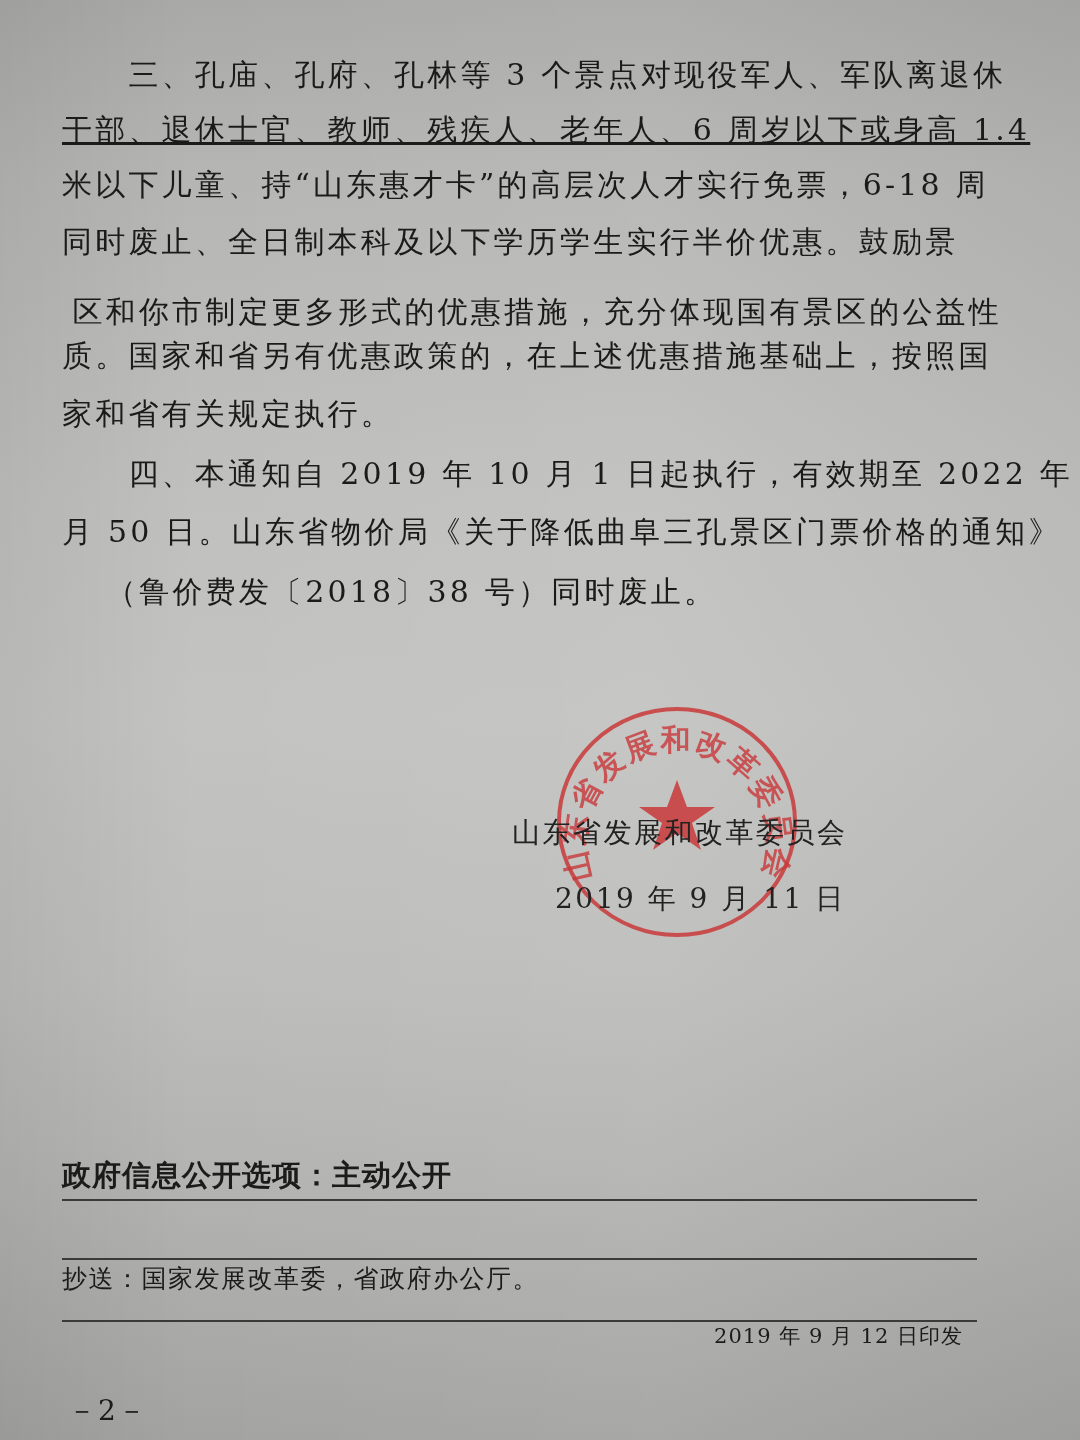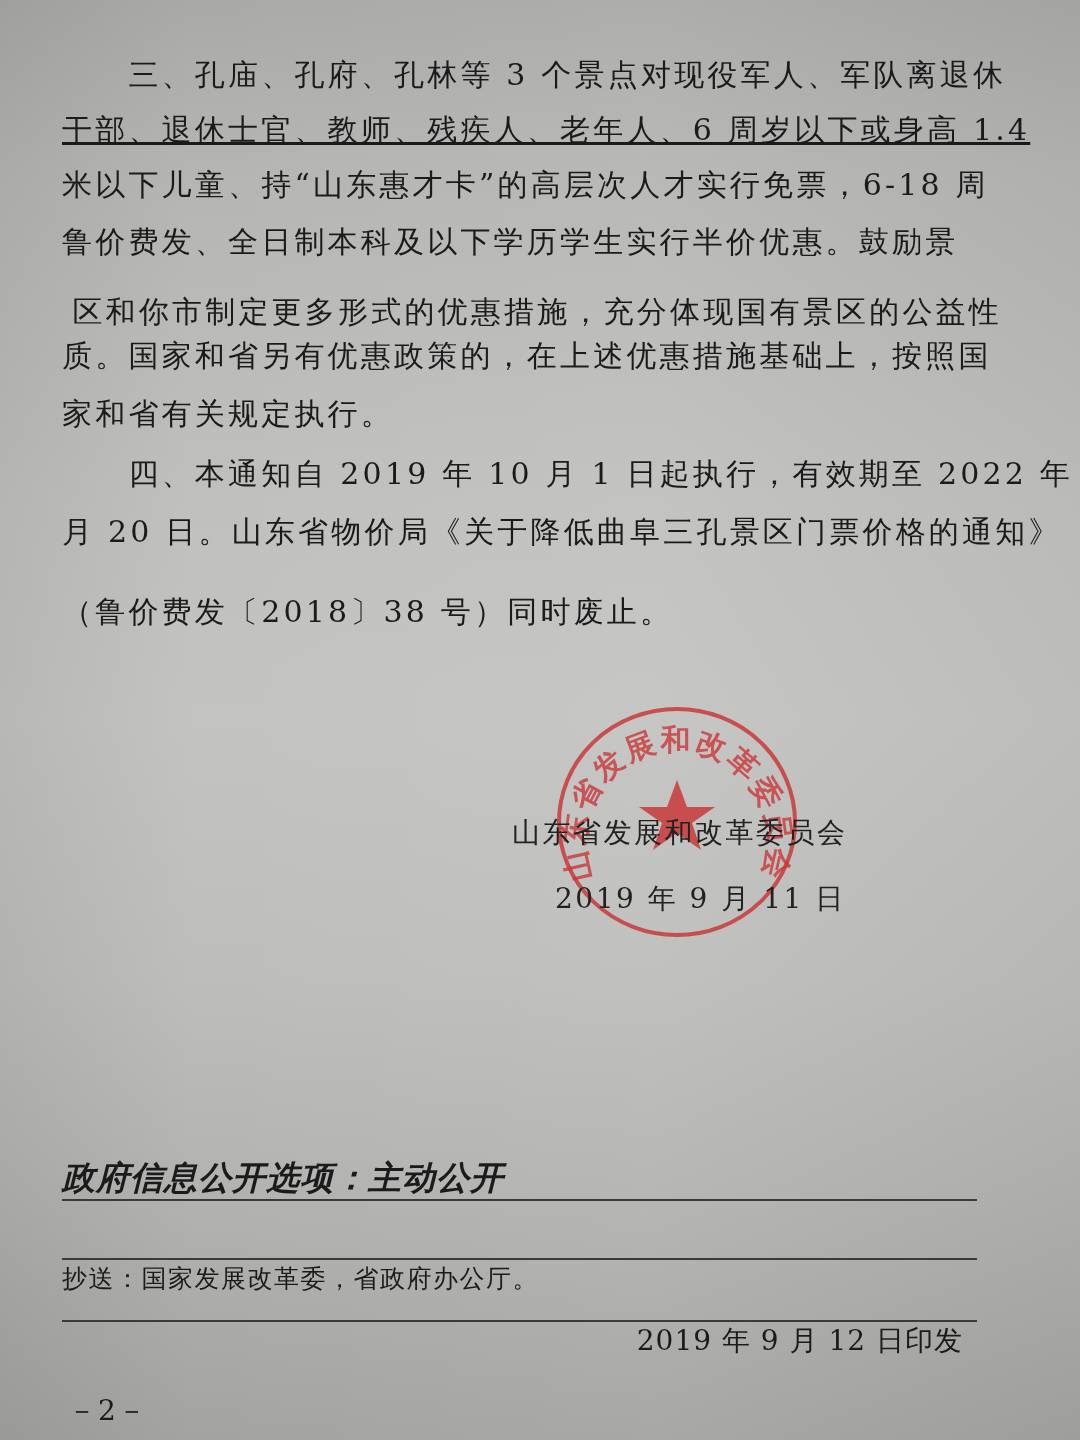--- a/index.html
+++ b/index.html
@@ -55,59 +55,58 @@
     .rule {
       position: absolute;
       left: 62px;
       width: 915px;
       height: 2px;
       background: #3a3a3a;
     }
     .footer-heading {
       font-family: "DejaVu Sans", "Liberation Sans", sans-serif;
       font-weight: bold;
-      font-size: 33px;
+      font-size: 29px;
       letter-spacing: 1px;
-      font-style: italic;
     }
     .footer-text {
       font-size: 25px;
       letter-spacing: 1.5px;
       margin-top: 40px;
     }
     .footer-right {
       position: absolute;
       right: 14px;
       top: 0;
-      font-size: 28px;
+      font-size: 21px;
       letter-spacing: 1px;
     }
     .page-number {
       position: absolute;
       left: 68px;
       top: 1392px;
       font-size: 28px;
       letter-spacing: 2px;
     }
   </style>
 </head>
 <body>
 
 <div class="page-shade"></div>
 
 <div class="line" style="top:55px;">　　三、孔庙、孔府、孔林等 3 个景点对现役军人、军队离退休</div>
 <div class="line" style="top:110px;text-decoration:underline;">干部、退休士官、教师、残疾人、老年人、6 周岁以下或身高 1.4</div>
 <div class="line" style="top:165px;">米以下儿童、持“山东惠才卡”的高层次人才实行免票，6-18 周</div>
-<div class="line" style="top:222px;">鲁价费发、全日制本科及以下学历学生实行半价优惠。鼓励景</div>
+<div class="line" style="top:222px;">同时废止、全日制本科及以下学历学生实行半价优惠。鼓励景</div>
 <div class="line" style="top:292px;text-align:right;">区和你市制定更多形式的优惠措施，充分体现国有景区的公益性</div>
 <div class="line" style="top:336px;">质。国家和省另有优惠政策的，在上述优惠措施基础上，按照国</div>
 <div class="line" style="top:394px;">家和省有关规定执行。</div>
 <div class="line" style="top:454px;">　　四、本通知自 2019 年 10 月 1 日起执行，有效期至 2022 年 9</div>
-<div class="line" style="top:512px;">月 20 日。山东省物价局《关于降低曲阜三孔景区门票价格的通知》</div>
-<div class="line" style="top:592px;">（鲁价费发〔2018〕38 号）同时废止。</div>
+<div class="line" style="top:512px;">月 50 日。山东省物价局《关于降低曲阜三孔景区门票价格的通知》</div>
+<div class="line" style="top:572px;margin-left:44px;">（鲁价费发〔2018〕38 号）同时废止。</div>
 
 <svg class="seal" viewBox="0 0 250 240">
   <defs>
     <path id="sealArc" d="M 40 175 A 92 92 0 1 1 210 175"></path>
   </defs>
   <ellipse cx="125" cy="120" rx="118" ry="113" fill="none" stroke="#c9383a" stroke-width="4" opacity="0.85"></ellipse>
   <text font-family="DejaVu Sans, sans-serif" font-size="30" font-weight="bold" fill="#c9383a" opacity="0.8" letter-spacing="3">
     <textPath href="#sealArc" startOffset="50%" text-anchor="middle">山东省发展和改革委员会</textPath>
   </text>
   <polygon points="125,78 135,105 163,105 140,121 149,148 125,131 101,148 110,121 87,105 115,105" fill="#c9383a" opacity="0.85"></polygon>

